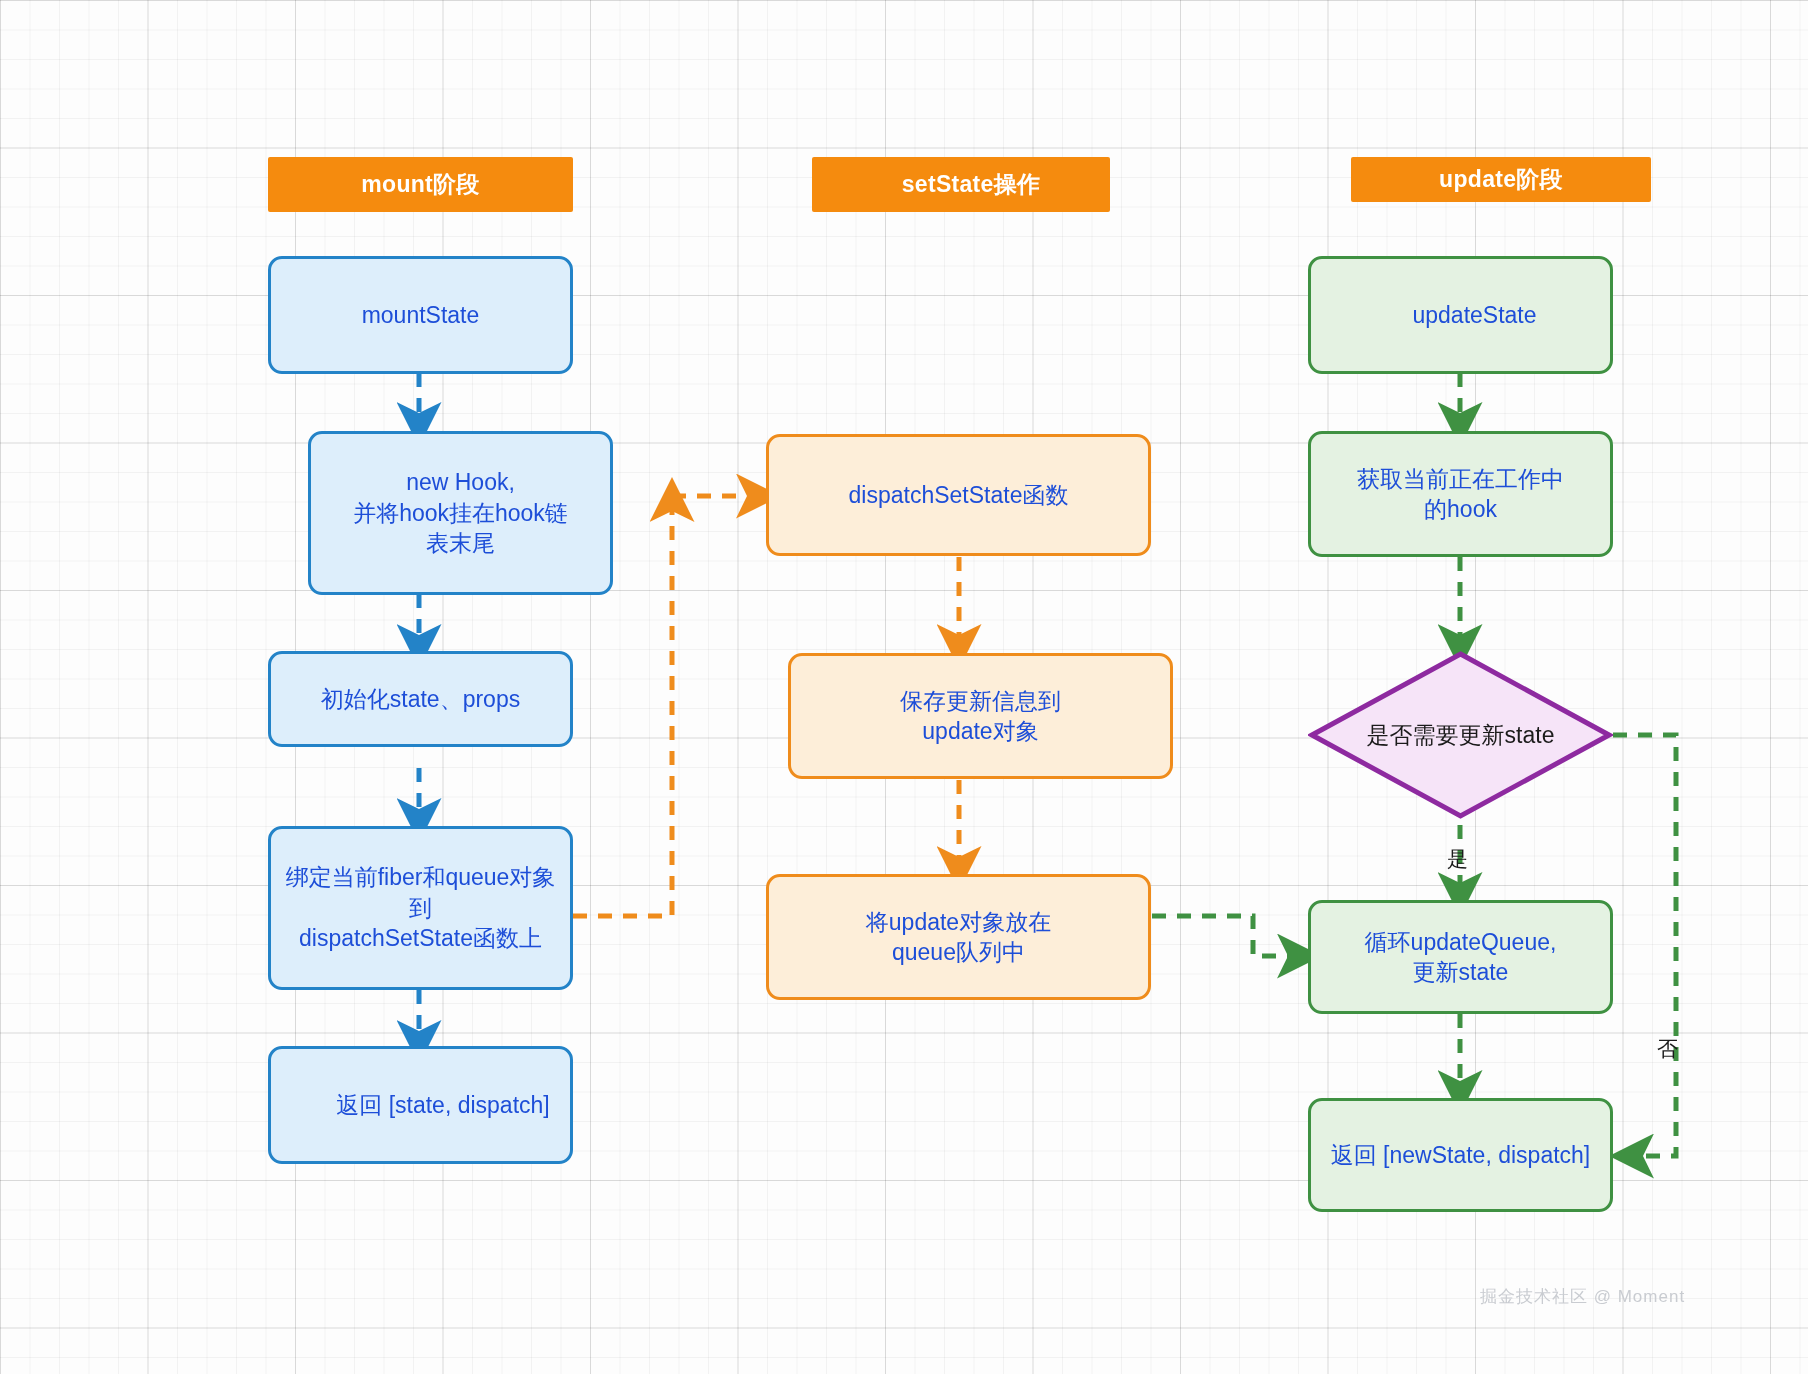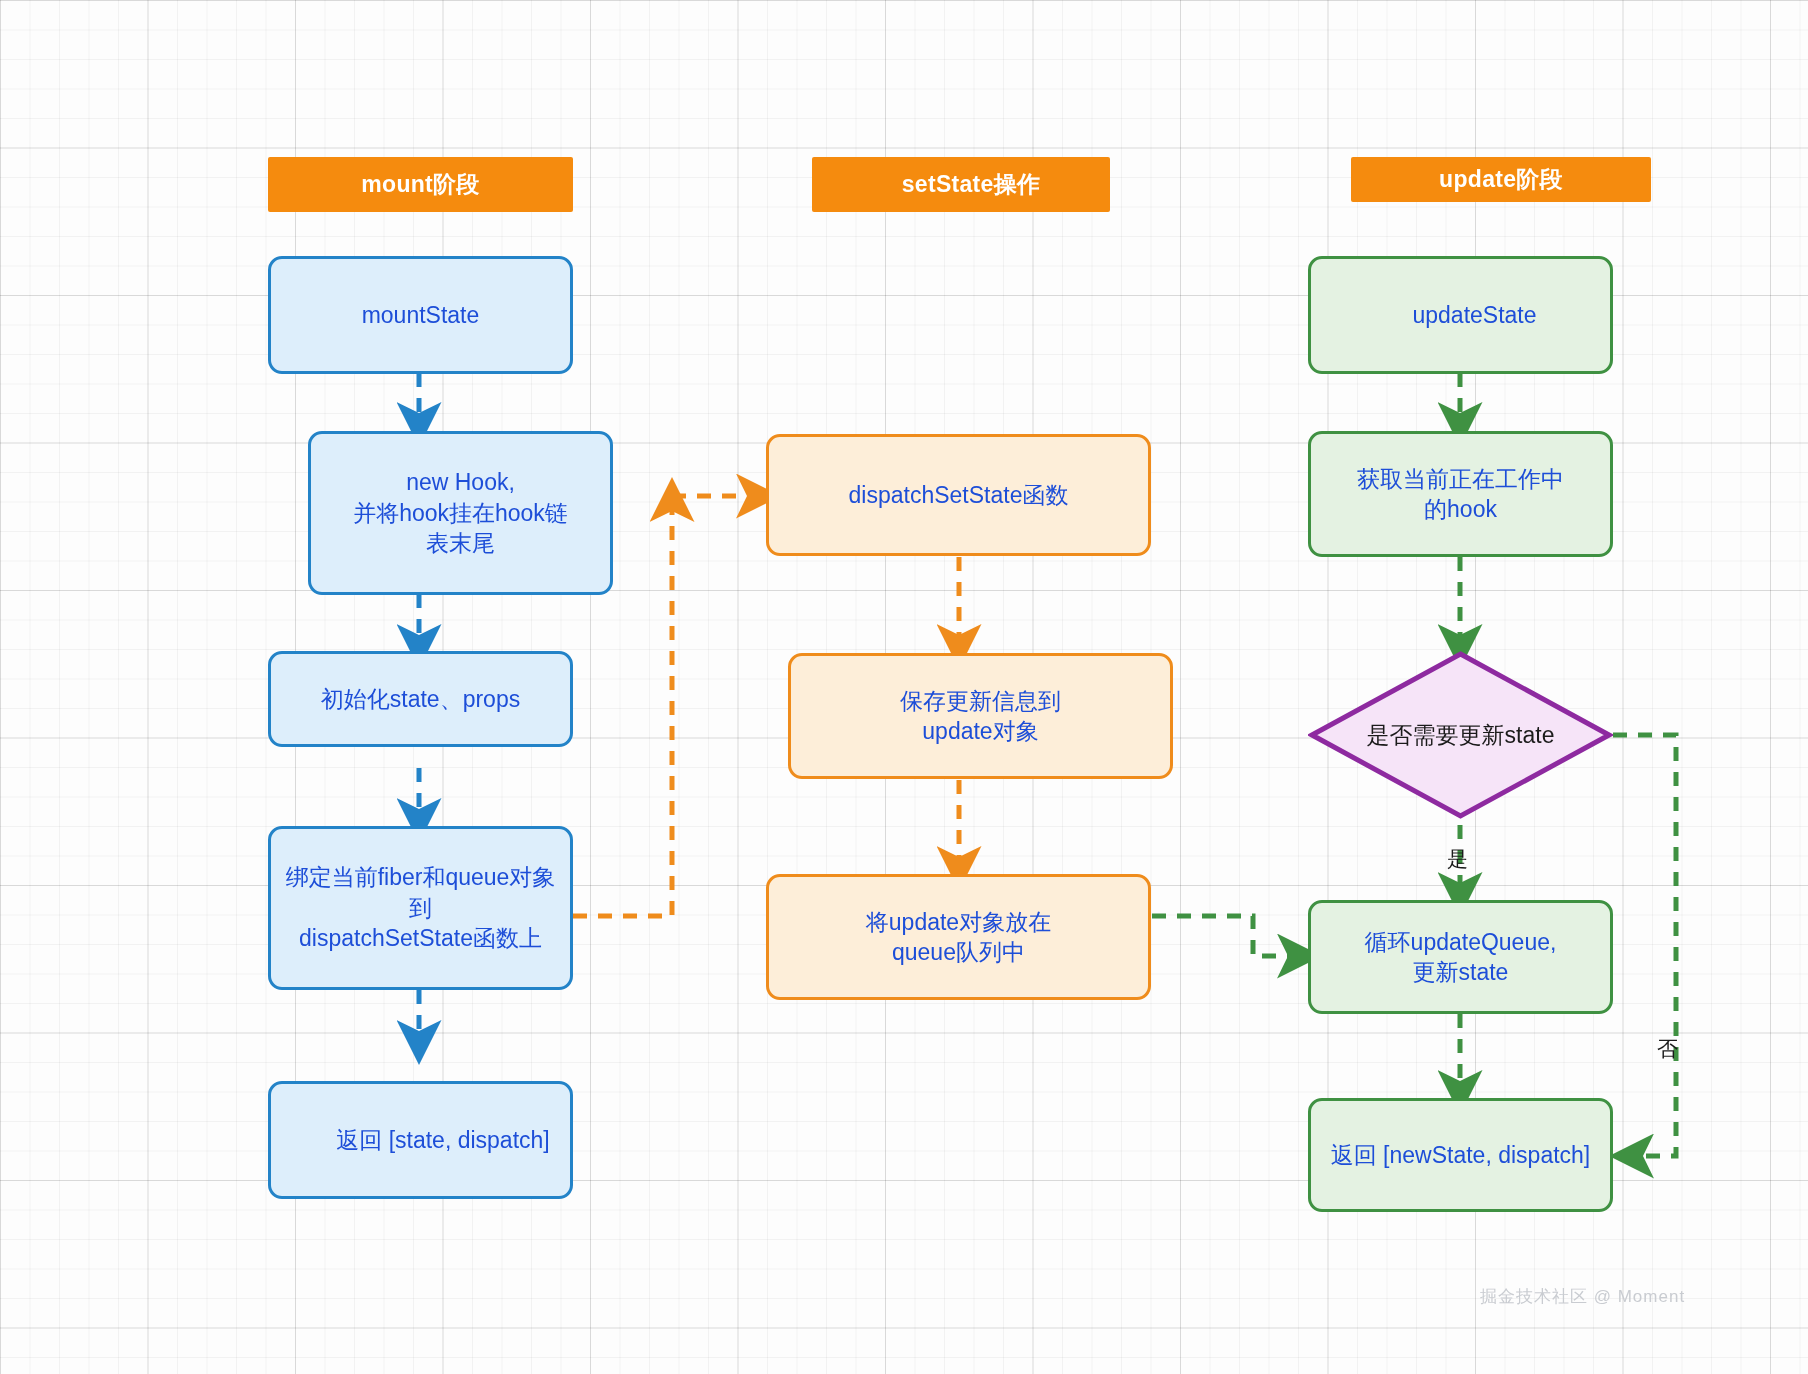--- a/index.html
+++ b/index.html
@@ -165,21 +165,21 @@
   <div class="node proc blue" style="left:268px; top:431px; width:305px; height:164px;margin-left:40px;">new Hook,
 并将hook挂在hook链
 表末尾</div>
 
   <div class="node proc blue" style="left:268px; top:651px; width:305px; height:96px;">初始化state、props</div>
 
   <div class="node proc blue" style="left:268px; top:826px; width:305px; height:164px;">绑定当前fiber和queue对象
 到
 dispatchSetState函数上</div>
 
-  <div class="node proc blue" style="left:268px; top:1081px; width:305px; height:118px;padding-left:45px;">返回 [state, dispatch]</div>
+  <div class="node proc blue" style="left:268px; top:1046px; width:305px; height:118px;padding-left:45px;">返回 [state, dispatch]</div>
 
   <div class="node proc orange" style="left:766px; top:434px; width:385px; height:122px;">dispatchSetState函数</div>
 
   <div class="node proc orange" style="left:788px; top:653px; width:385px; height:126px;text-align:center;">保存更新信息到
 update对象</div>
 
   <div class="node proc orange" style="left:766px; top:874px; width:385px; height:126px;">将update对象放在
 queue队列中</div>
 
   <div class="node proc green" style="left:1308px; top:256px; width:305px; height:118px;padding-left:28px;">updateState</div>

